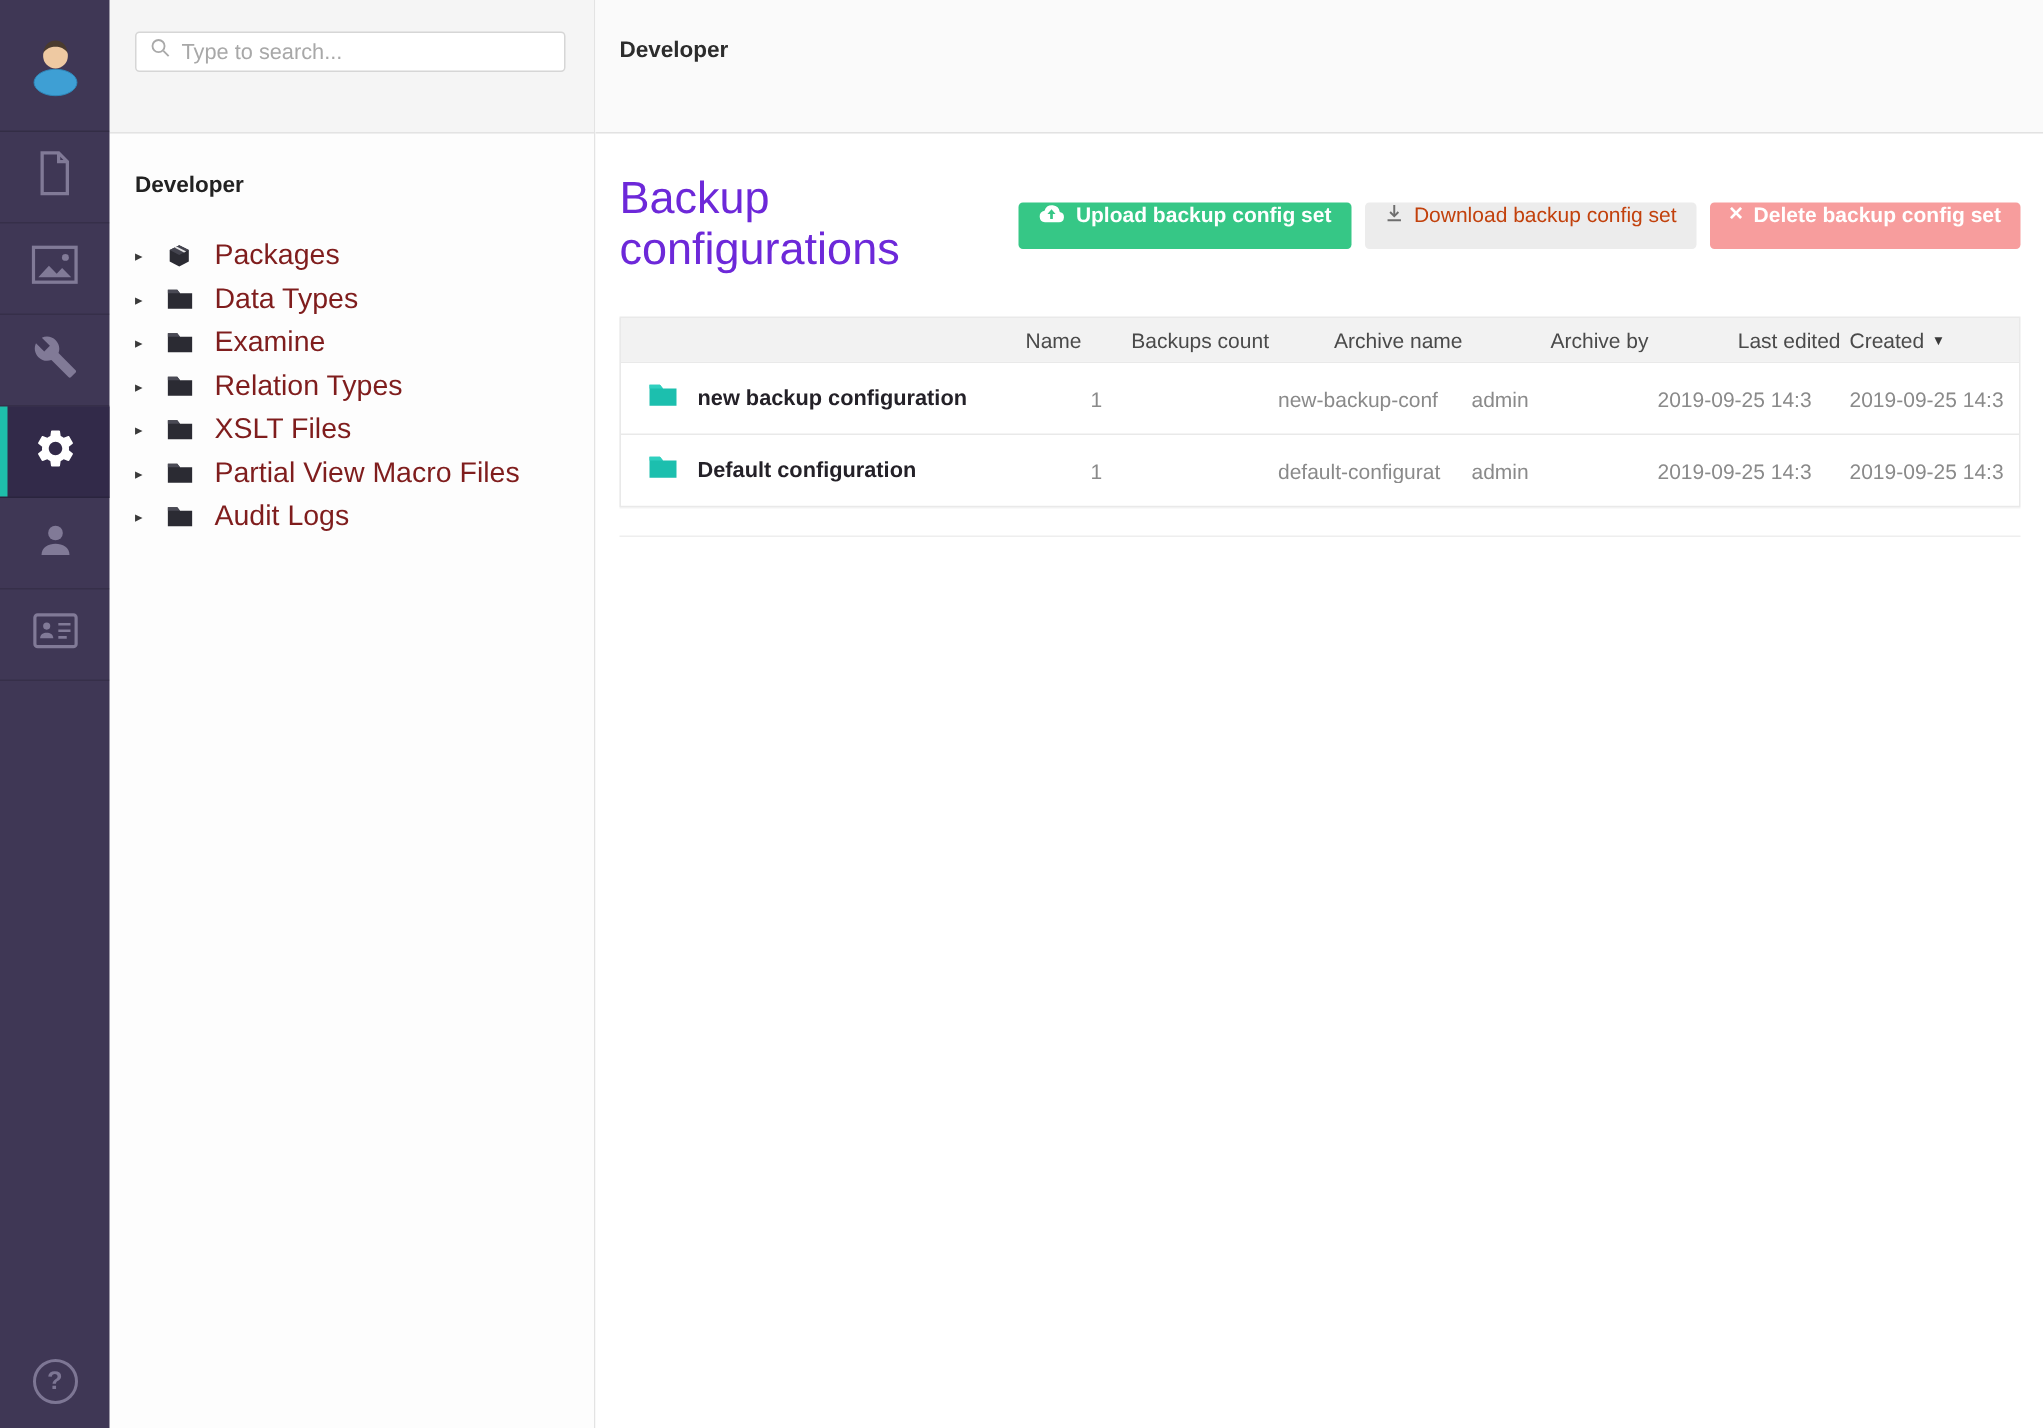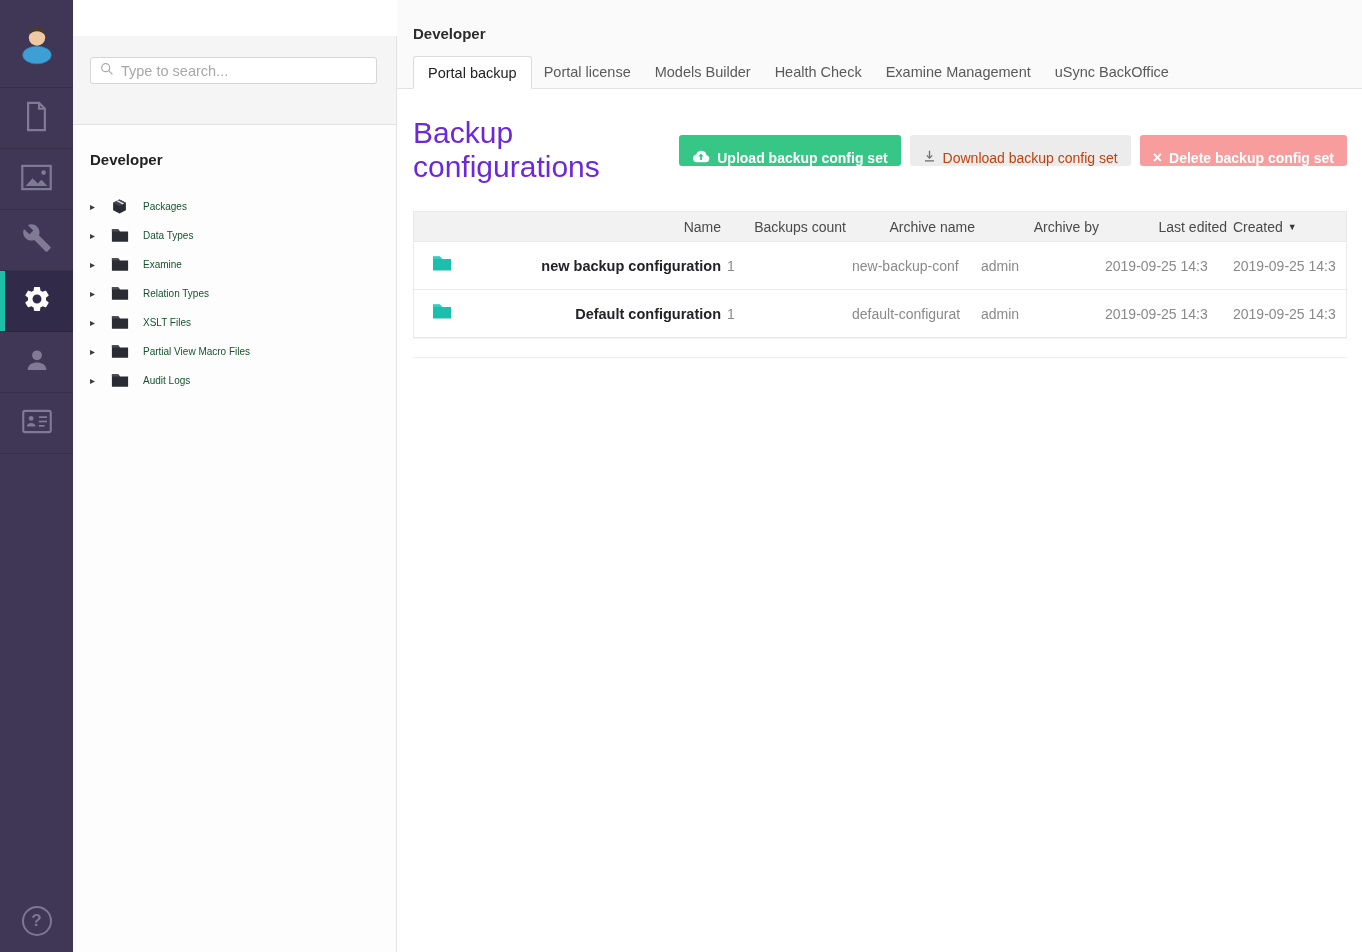--- a/index.html
+++ b/index.html
@@ -18,70 +18,70 @@
   .rail-item.active::before { content:""; position:absolute; left:0; top:0; bottom:0;
                width:5px; background:#1ebeaa; }
   .rail-help { position:absolute; bottom:16px; left:0; width:73px;
                display:flex; justify-content:center; cursor:pointer; }
   .help-circle { width:30px; height:30px; border:2px solid #7d7694; border-radius:50%;
                color:#7d7694; font-size:17px; font-weight:bold; display:flex;
                align-items:center; justify-content:center; }
 
   
   .sidebar { width:324px; flex-shrink:0; border-right:1px solid #e3e3e3;
-             display:flex; flex-direction:column; background:#fdfdfd;margin-top:36px; }
+             display:flex; flex-direction:column; background:#fdfdfd; }
   .sidebar-top { height:89px; background:#f5f5f5; border-bottom:1px solid #e3e3e3;
                  padding:21px 19px 0 17px; }
   .search-box { background:#fff; border:1px solid #d6d6d6; border-radius:3px;
                 height:27px; display:flex; align-items:center; padding:0 9px; gap:7px; }
   .search-box input { border:none; outline:none; flex:1; font-size:14.5px;
                 font-family:"Liberation Sans",sans-serif; color:#444; background:transparent; }
   .search-box input::placeholder { color:#a8a8a8; }
   .tree { padding:26px 0 0 17px; }
   .tree-title { font-size:15px; font-weight:bold; color:#222; margin-bottom:24px; }
   .tree-item { display:flex; align-items:center; height:29px; cursor:pointer; }
   .caret { width:13px; font-size:10px; color:#3a3a3a; }
   .ticon { width:18px; display:flex; margin:0 14px 0 8px; }
-  .tlabel { font-size:10px; color:#14532d; }
+  .tlabel { font-size:19px; color:#7f1d1d; }
 
   
   .content { flex:1; display:flex; flex-direction:column; background:#fff; }
   .content-header { height:89px; background:#fafafa; border-bottom:1px solid #e2e2e2;
                     position:relative; flex-shrink:0; }
   .content-title { position:absolute; left:16px; top:25px; font-size:15px;
                    font-weight:bold; color:#2c2c2c; }
   .tabs { position:absolute; left:16px; bottom:-1px; display:flex; align-items:flex-end; }
   .tab { height:33px; line-height:33px; padding:0 12px; font-size:14.5px; color:#5a5a5a;
          cursor:pointer; white-space:nowrap; }
   .tab.active { background:#fff; border:1px solid #dcdcdc; border-bottom:1px solid #fff;
          border-radius:3px 3px 0 0; color:#222; padding:0 14px; }
 
   .content-body { padding:0 17px 0 16px; }
   .page-head { margin-top:27px; display:flex; align-items:center; }
   .page-title { font-size:30px; font-weight:400; color:#6d28d9; flex:1; }
   .actions { display:flex; gap:9px; align-items:center; }
   .btn { height:31px; border:none; border-radius:3px; font-size:14px; padding:0 13px;
-         display:inline-flex; align-items:flex-end; gap:7px; cursor:pointer;
+         display:inline-flex; align-items:flex-start; gap:7px; cursor:pointer;
          font-family:"Liberation Sans",sans-serif; white-space:nowrap; }
   .btn-green { background:#36c786; color:#fff; font-weight:bold; }
   .btn-gray  { background:#ececec; color:#c2410c; }
   .btn-red   { background:#f79d9d; color:#fff; font-weight:bold; }
   .btn .x-glyph { font-size:16px; font-weight:bold; line-height:1; }
 
   
   .table { margin-top:27px; border:1px solid #e9e9e9;
            box-shadow:0 1px 0 rgba(0,0,0,.05); }
   .trow { display:grid; grid-template-columns:313px 125px 129px 124px 128px 113px;
           align-items:center; }
   .thead { background:#f2f2f2; height:29px; }
   .thead .cell { font-size:14px; color:#4a4a4a;text-align:right; }
   .tbody-row { height:48px; border-top:1px solid #e9e9e9; background:#fff; cursor:pointer; }
   .cell { overflow:hidden; white-space:nowrap; padding-right:6px; }
   .cell-name-h { padding-left:51px; }
-  .cell-name { display:flex; align-items:center; padding-left:18px; gap:13px;justify-content:space-between; }
+  .cell-name { display:flex; align-items:center; padding-left:18px; gap:13px; }
   .row-name { font-size:14.5px; font-weight:bold; color:#242128; }
   .cell-gray { font-size:14px; color:#8a8a8a; }
   .sort-wrap { display:flex; align-items:center; gap:5px; }
   .sort-glyph { font-size:9px; color:#3a3a3a; }
 
   .post-rule { margin-top:19px; border-top:1px solid #eeeeee; }
   .create-row { margin-top:21px; }
 </style>
 </head>
 <body>
@@ -241,28 +241,20 @@
             </svg>
         </span>
         <span class="tlabel">Audit Logs</span>
       </div>
     </div>
   </div>
 
   <div class="content">
     <div class="content-header">
       <div class="content-title">Developer</div>
-      <div class="tabs">
-        <div class="tab active">Portal backup</div>
-        <div class="tab">Portal license</div>
-        <div class="tab">Models Builder</div>
-        <div class="tab">Health Check</div>
-        <div class="tab">Examine Management</div>
-        <div class="tab">uSync BackOffice</div>
-      </div>
     </div>
 
     <div class="content-body">
       <div class="page-head">
         <div class="page-title">Backup configurations</div>
         <div class="actions">
           <button class="btn btn-green">
             <span>
               <svg width="18" height="14" viewBox="0 0 24 18">
                   <path d="M19.4 8.1A7 7 0 0 0 5.8 6.9 5.2 5.2 0 0 0 6.2 17.2h12.5a4.6 4.6 0 0 0 .7-9.1z" fill="#fff"></path>

